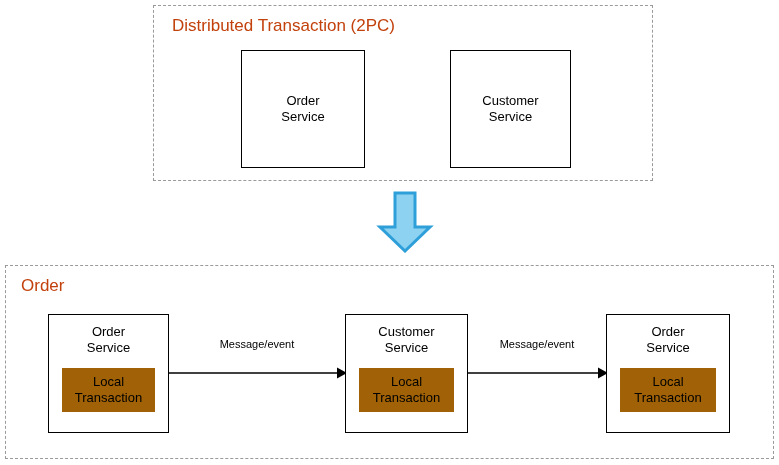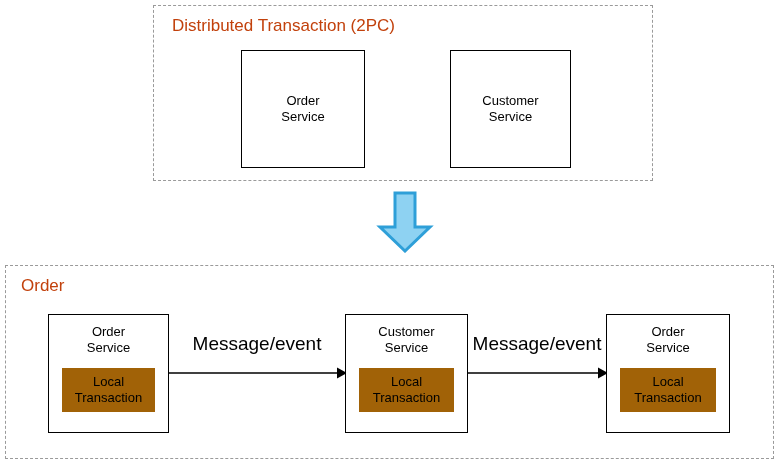--- a/index.html
+++ b/index.html
@@ -86,21 +86,21 @@
     color: #000000;
     white-space: pre-line;
   }
 
   
   .connector {
     position: absolute;
   }
   .connector-label {
     position: absolute;
-    font-size: 19px;
+    font-size: 11px;
     line-height: 16px;
     text-align: center;
     color: #000000;
     white-space: nowrap;
   }
 
   
   .big-arrow {
     position: absolute;
   }

